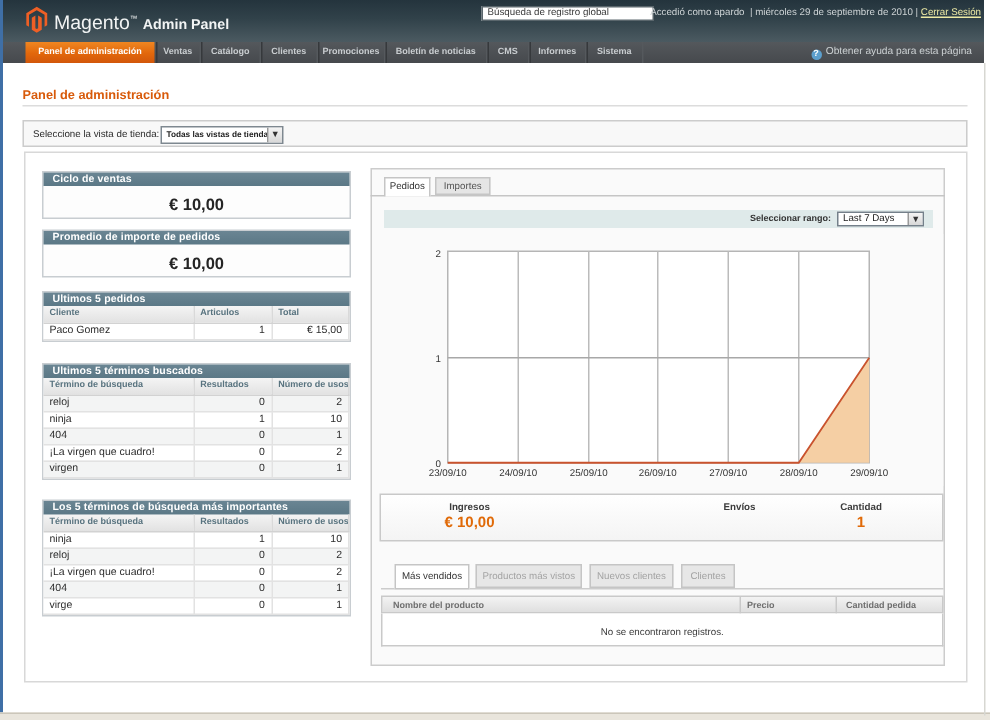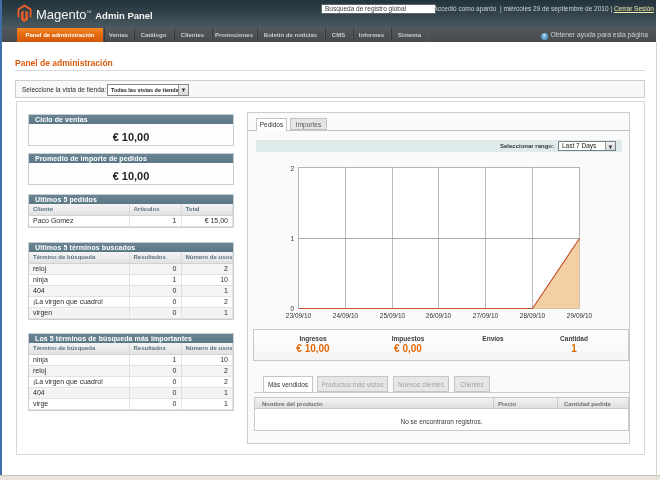--- a/index.html
+++ b/index.html
@@ -256,24 +256,20 @@
     <text x="284.5" y="161.5" text-anchor="middle">28/09/10</text>
     <text x="331.5" y="161.5" text-anchor="middle">29/09/10</text>
   </g>
 </svg>
 
 <div class="abs" id="stats">
   <div class="cell" style="left:-1px">
       <div class="lab">Ingresos</div>
       <div class="val">€ 10,00</div>
     </div>
-  <div class="cell" style="left:94px">
-      <div class="lab">Impuestos</div>
-      <div class="val">€ 0,00</div>
-    </div>
   <div class="cell" style="left:179px">
       <div class="lab">Envíos</div>
     </div>
   <div class="cell" style="left:260px">
       <div class="lab">Cantidad</div>
       <div class="val">1</div>
     </div>
 </div>
 
 <div class="abs btab active" style="left:263px; width:50px;">Más vendidos</div>

